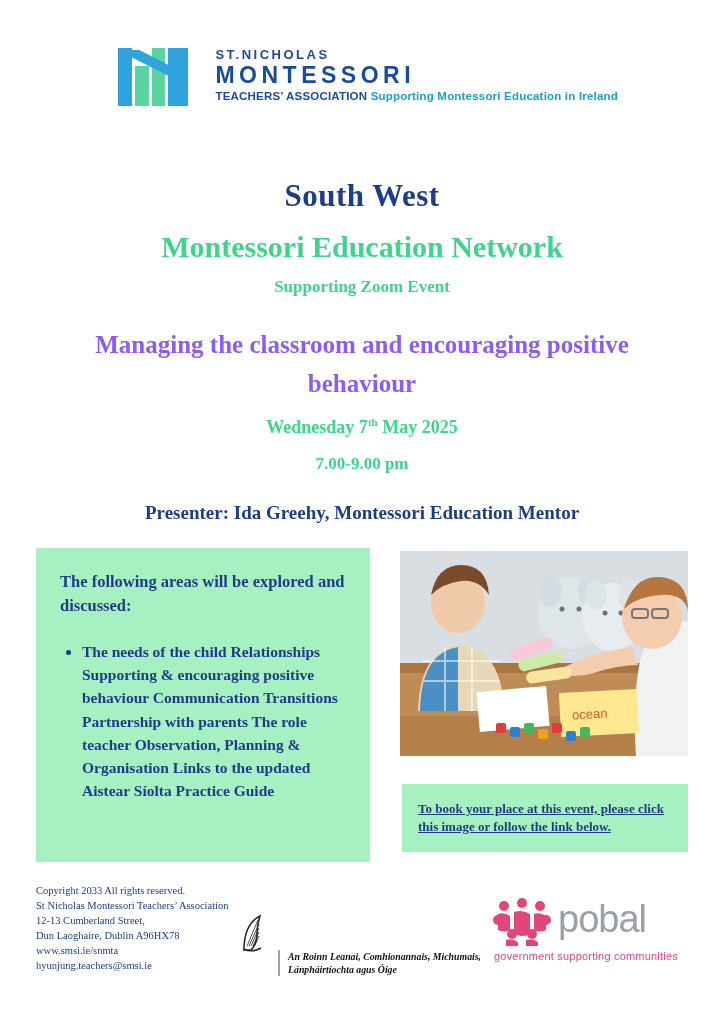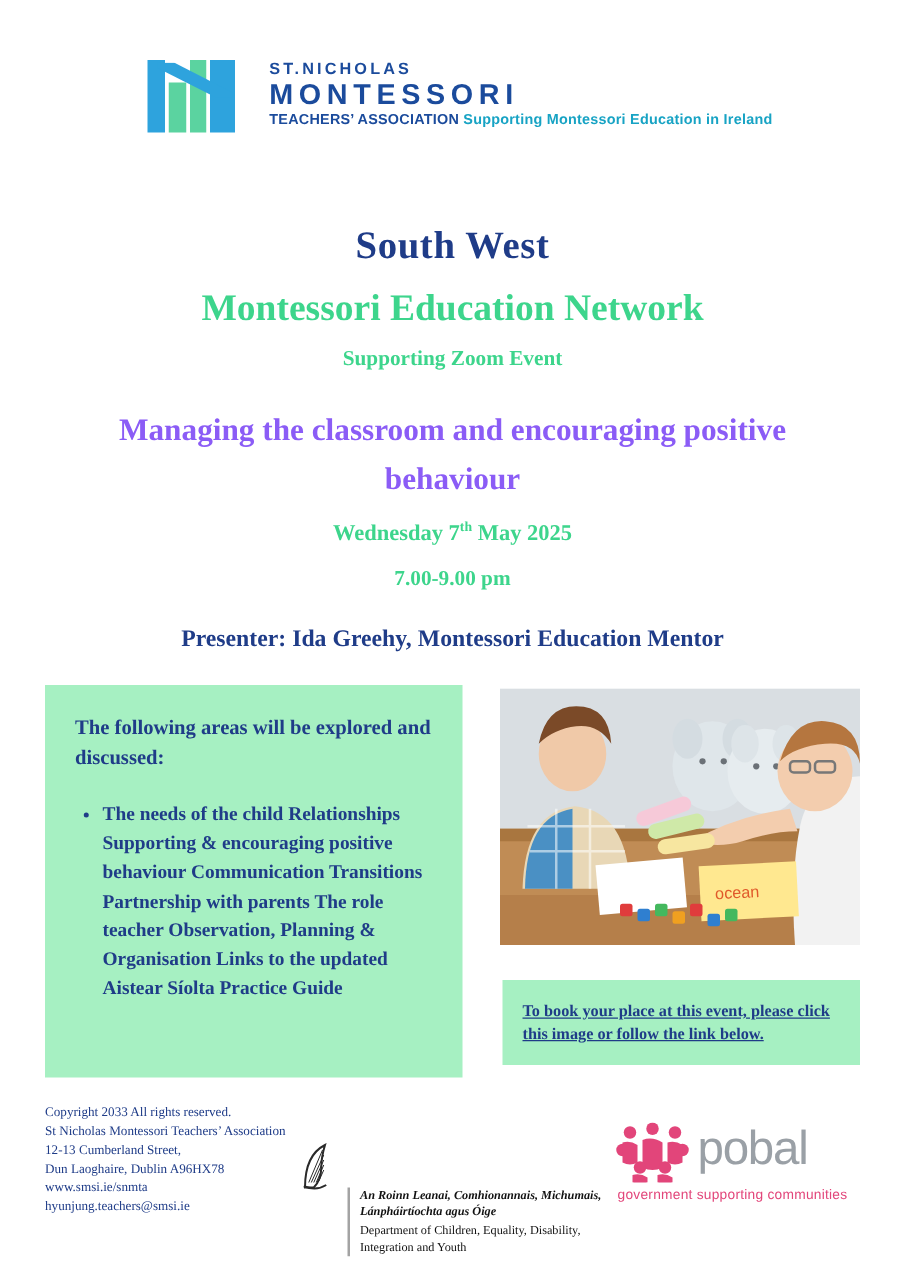--- a/index.html
+++ b/index.html
@@ -378,21 +378,20 @@
       <line x1="13" y1="34" x2="21" y2="16"></line>
       <line x1="15" y1="34" x2="21" y2="20"></line>
       <line x1="17" y1="33" x2="21" y2="24"></line>
     </g>
     <path d="M5 37 q10 4 18 -1" fill="none" stroke="#2a2a2a" stroke-width="1.6"></path>
   </svg>
 </div>
 
 <div class="dept-block">
   <div class="ga">An Roinn Leanai, Comhionannais, Michumais, Lánpháirtíochta agus Óige</div>
-  <div class="en">Department of Children, Equality, Disability, Integration and Youth</div>
 </div>
 
 <div class="pobal">
   <svg class="logo-dots" width="60" height="48" viewBox="0 0 60 48" xmlns="http://www.w3.org/2000/svg">
     <g fill="#e2457a">
       <circle cx="12" cy="8" r="5"></circle>
         <circle cx="30" cy="5" r="5"></circle>
         <circle cx="48" cy="8" r="5"></circle>
       <circle cx="6" cy="22" r="5"></circle>
         <circle cx="54" cy="22" r="5"></circle>

